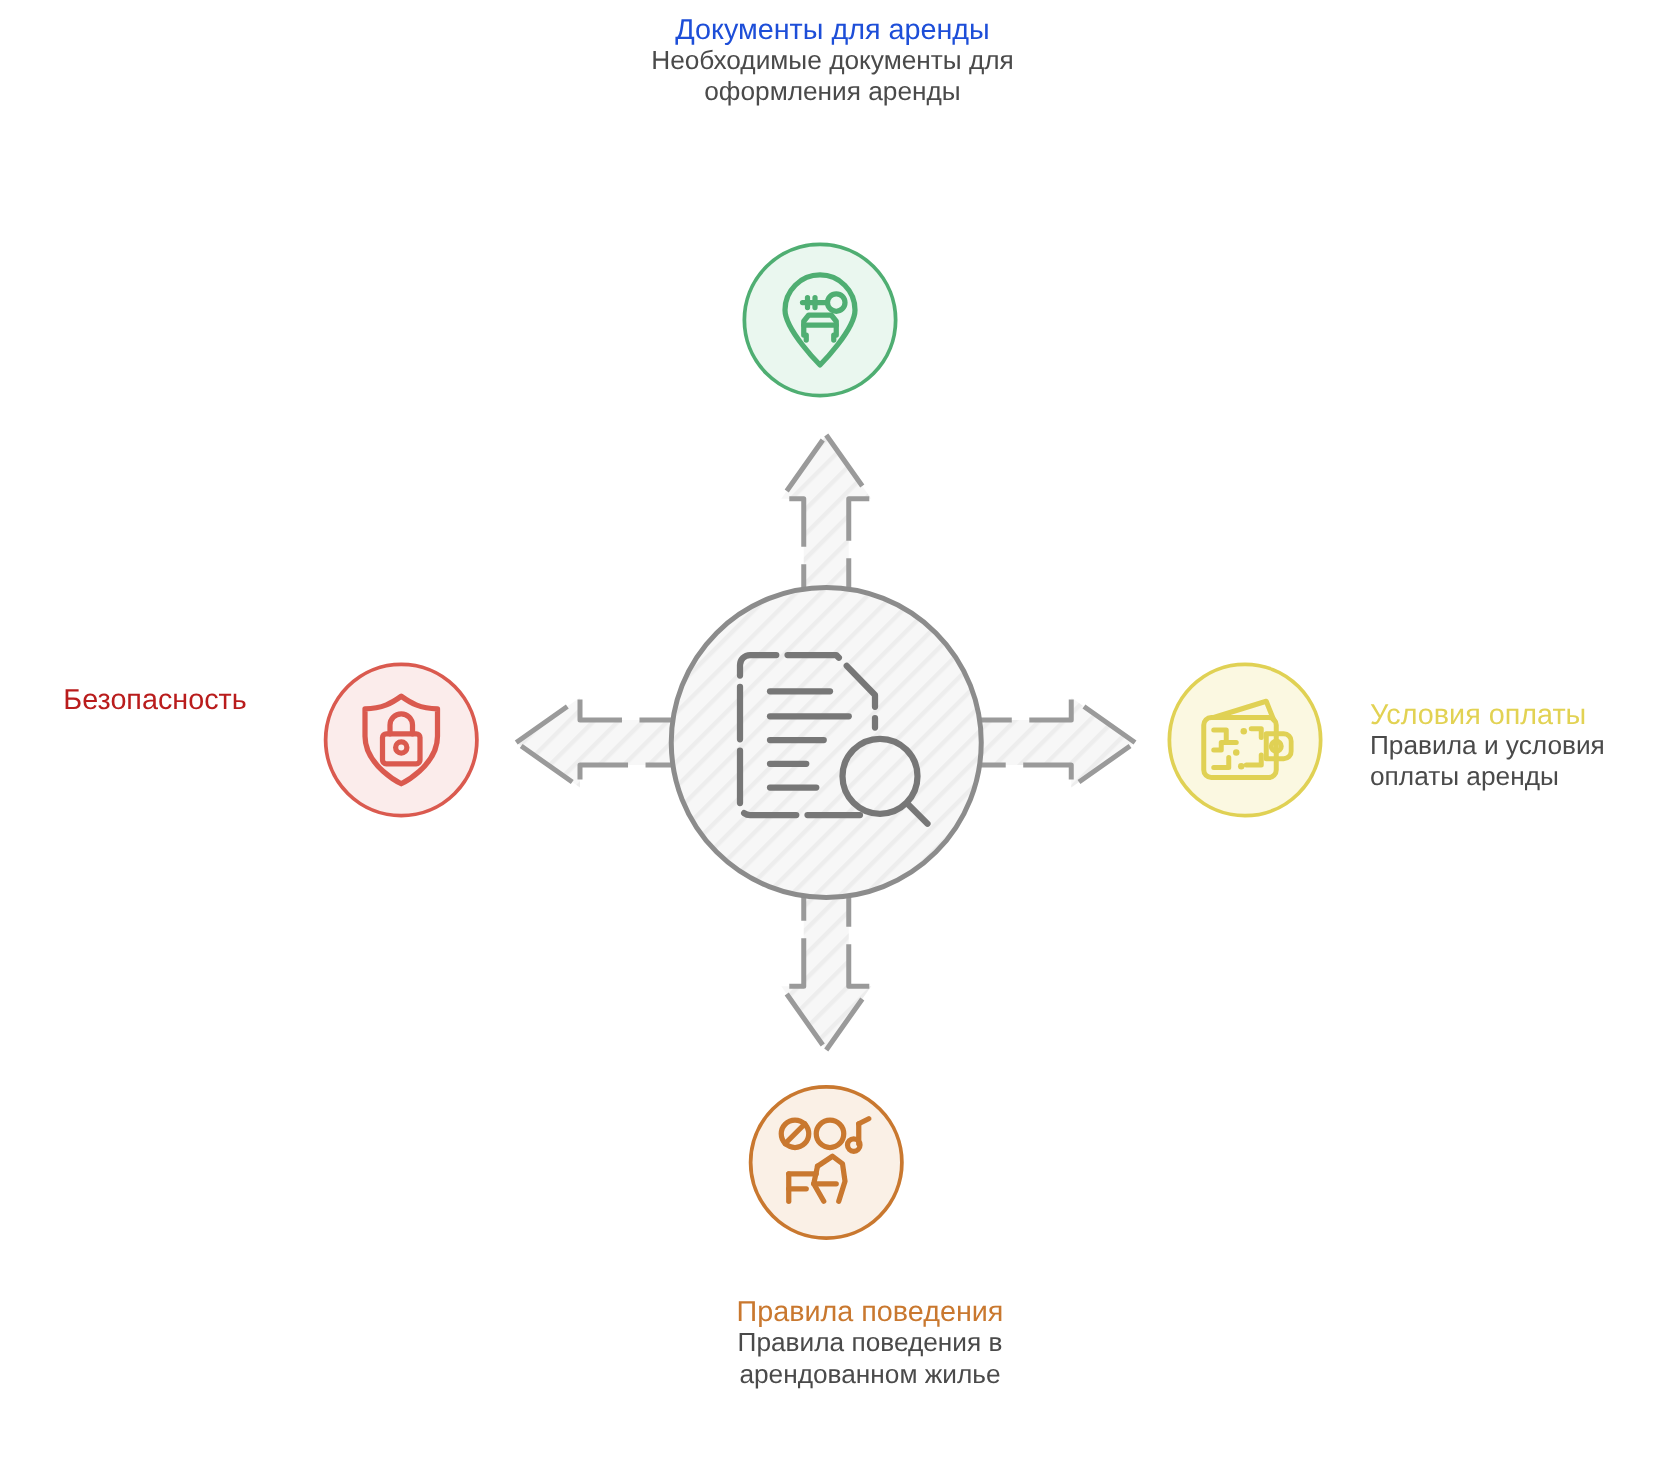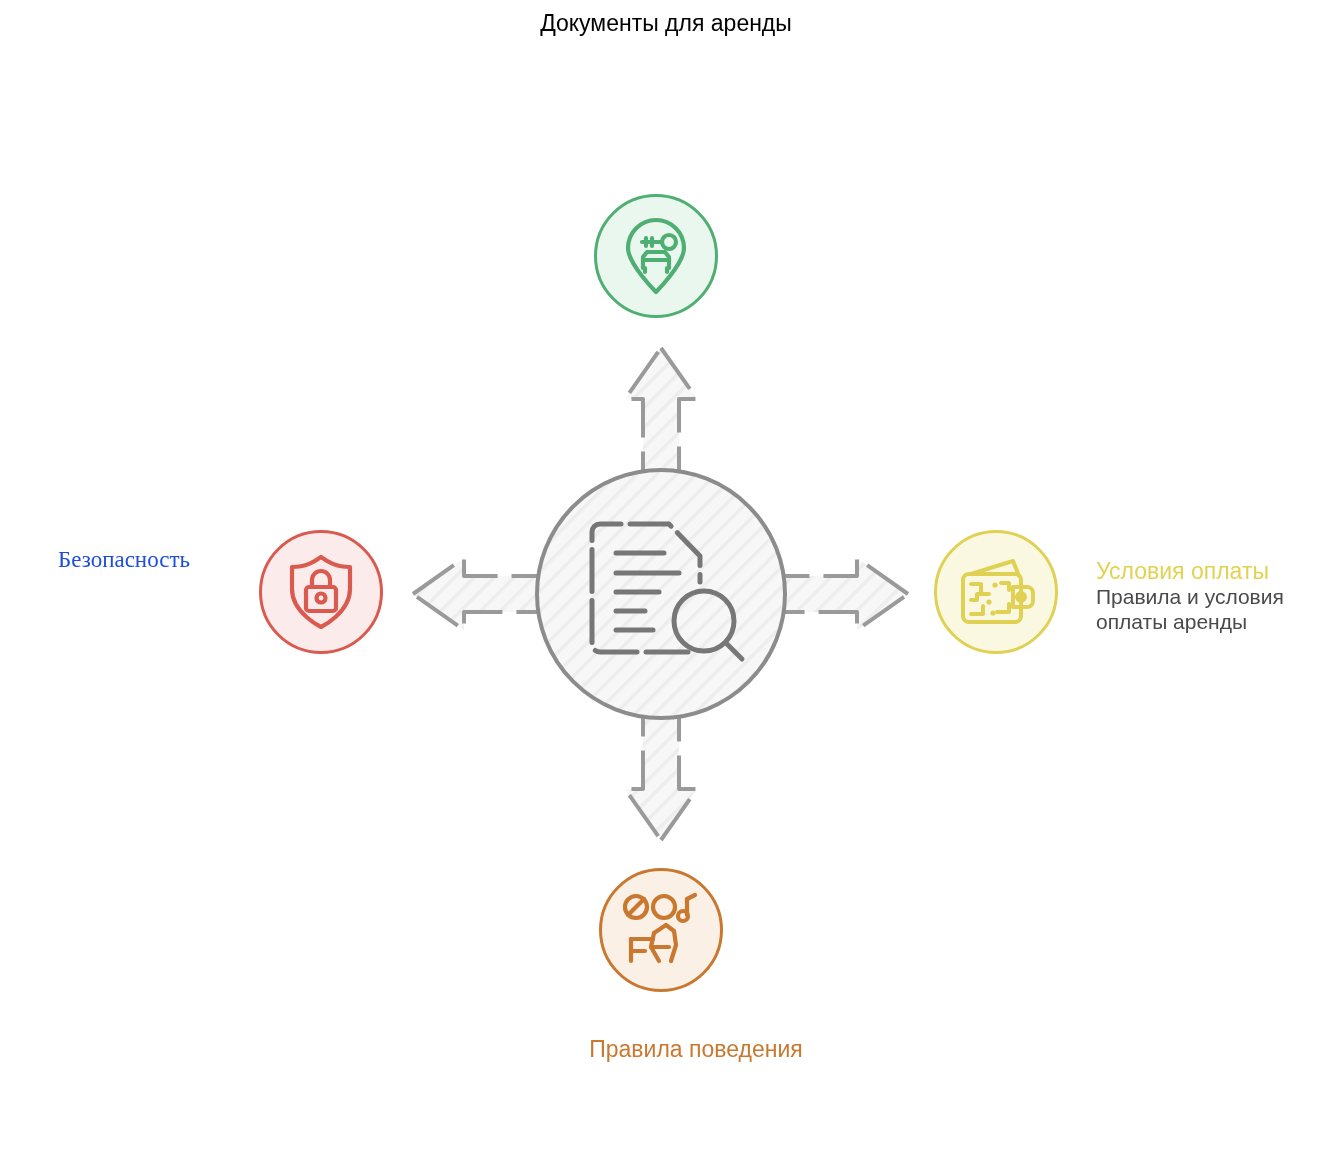--- a/index.html
+++ b/index.html
@@ -52,22 +52,22 @@
     top: 558px;
     width: 240px;
     text-align: left;
   }
   #label-bottom {
     left: 546px;
     top: 1036px;
     width: 300px;
   }
 
-  .title.green  { color: #000000; }
-  .title.red    { color: #1d4ed8; font-family: Liberation Serif, serif; }
+  .title.green  { color: #1d4ed8; }
+  .title.red    { color: #b91c1c; }
   .title.yellow { color: #e2d253; }
   .title.orange { color: #c9782f; }
 
   
   #diagram-svg {
     position: absolute;
     left: 0;
     top: 0;
   }
 
@@ -236,28 +236,30 @@
         <path d="M 30 56 L 38 70"></path>
         <path d="M 10 48 L 10 70"></path>
         <path d="M 10 48 L 32 48"></path>
         <path d="M 10 60 L 24 60"></path>
       </svg>
     </div>
   </div>
 
   <div class="label" id="label-top">
     <span class="title green">Документы для аренды</span>
+    <span class="desc">Необходимые документы для оформления аренды</span>
   </div>
 
   <div class="label" id="label-left">
     <span class="title red">Безопасность</span>
   </div>
 
   <div class="label" id="label-right">
     <span class="title yellow">Условия оплаты</span>
     <span class="desc">Правила и условия оплаты аренды</span>
   </div>
 
   <div class="label" id="label-bottom">
     <span class="title orange">Правила поведения</span>
+    <span class="desc">Правила поведения в арендованном жилье</span>
   </div>
 
 </div>
 
 </body></html>

